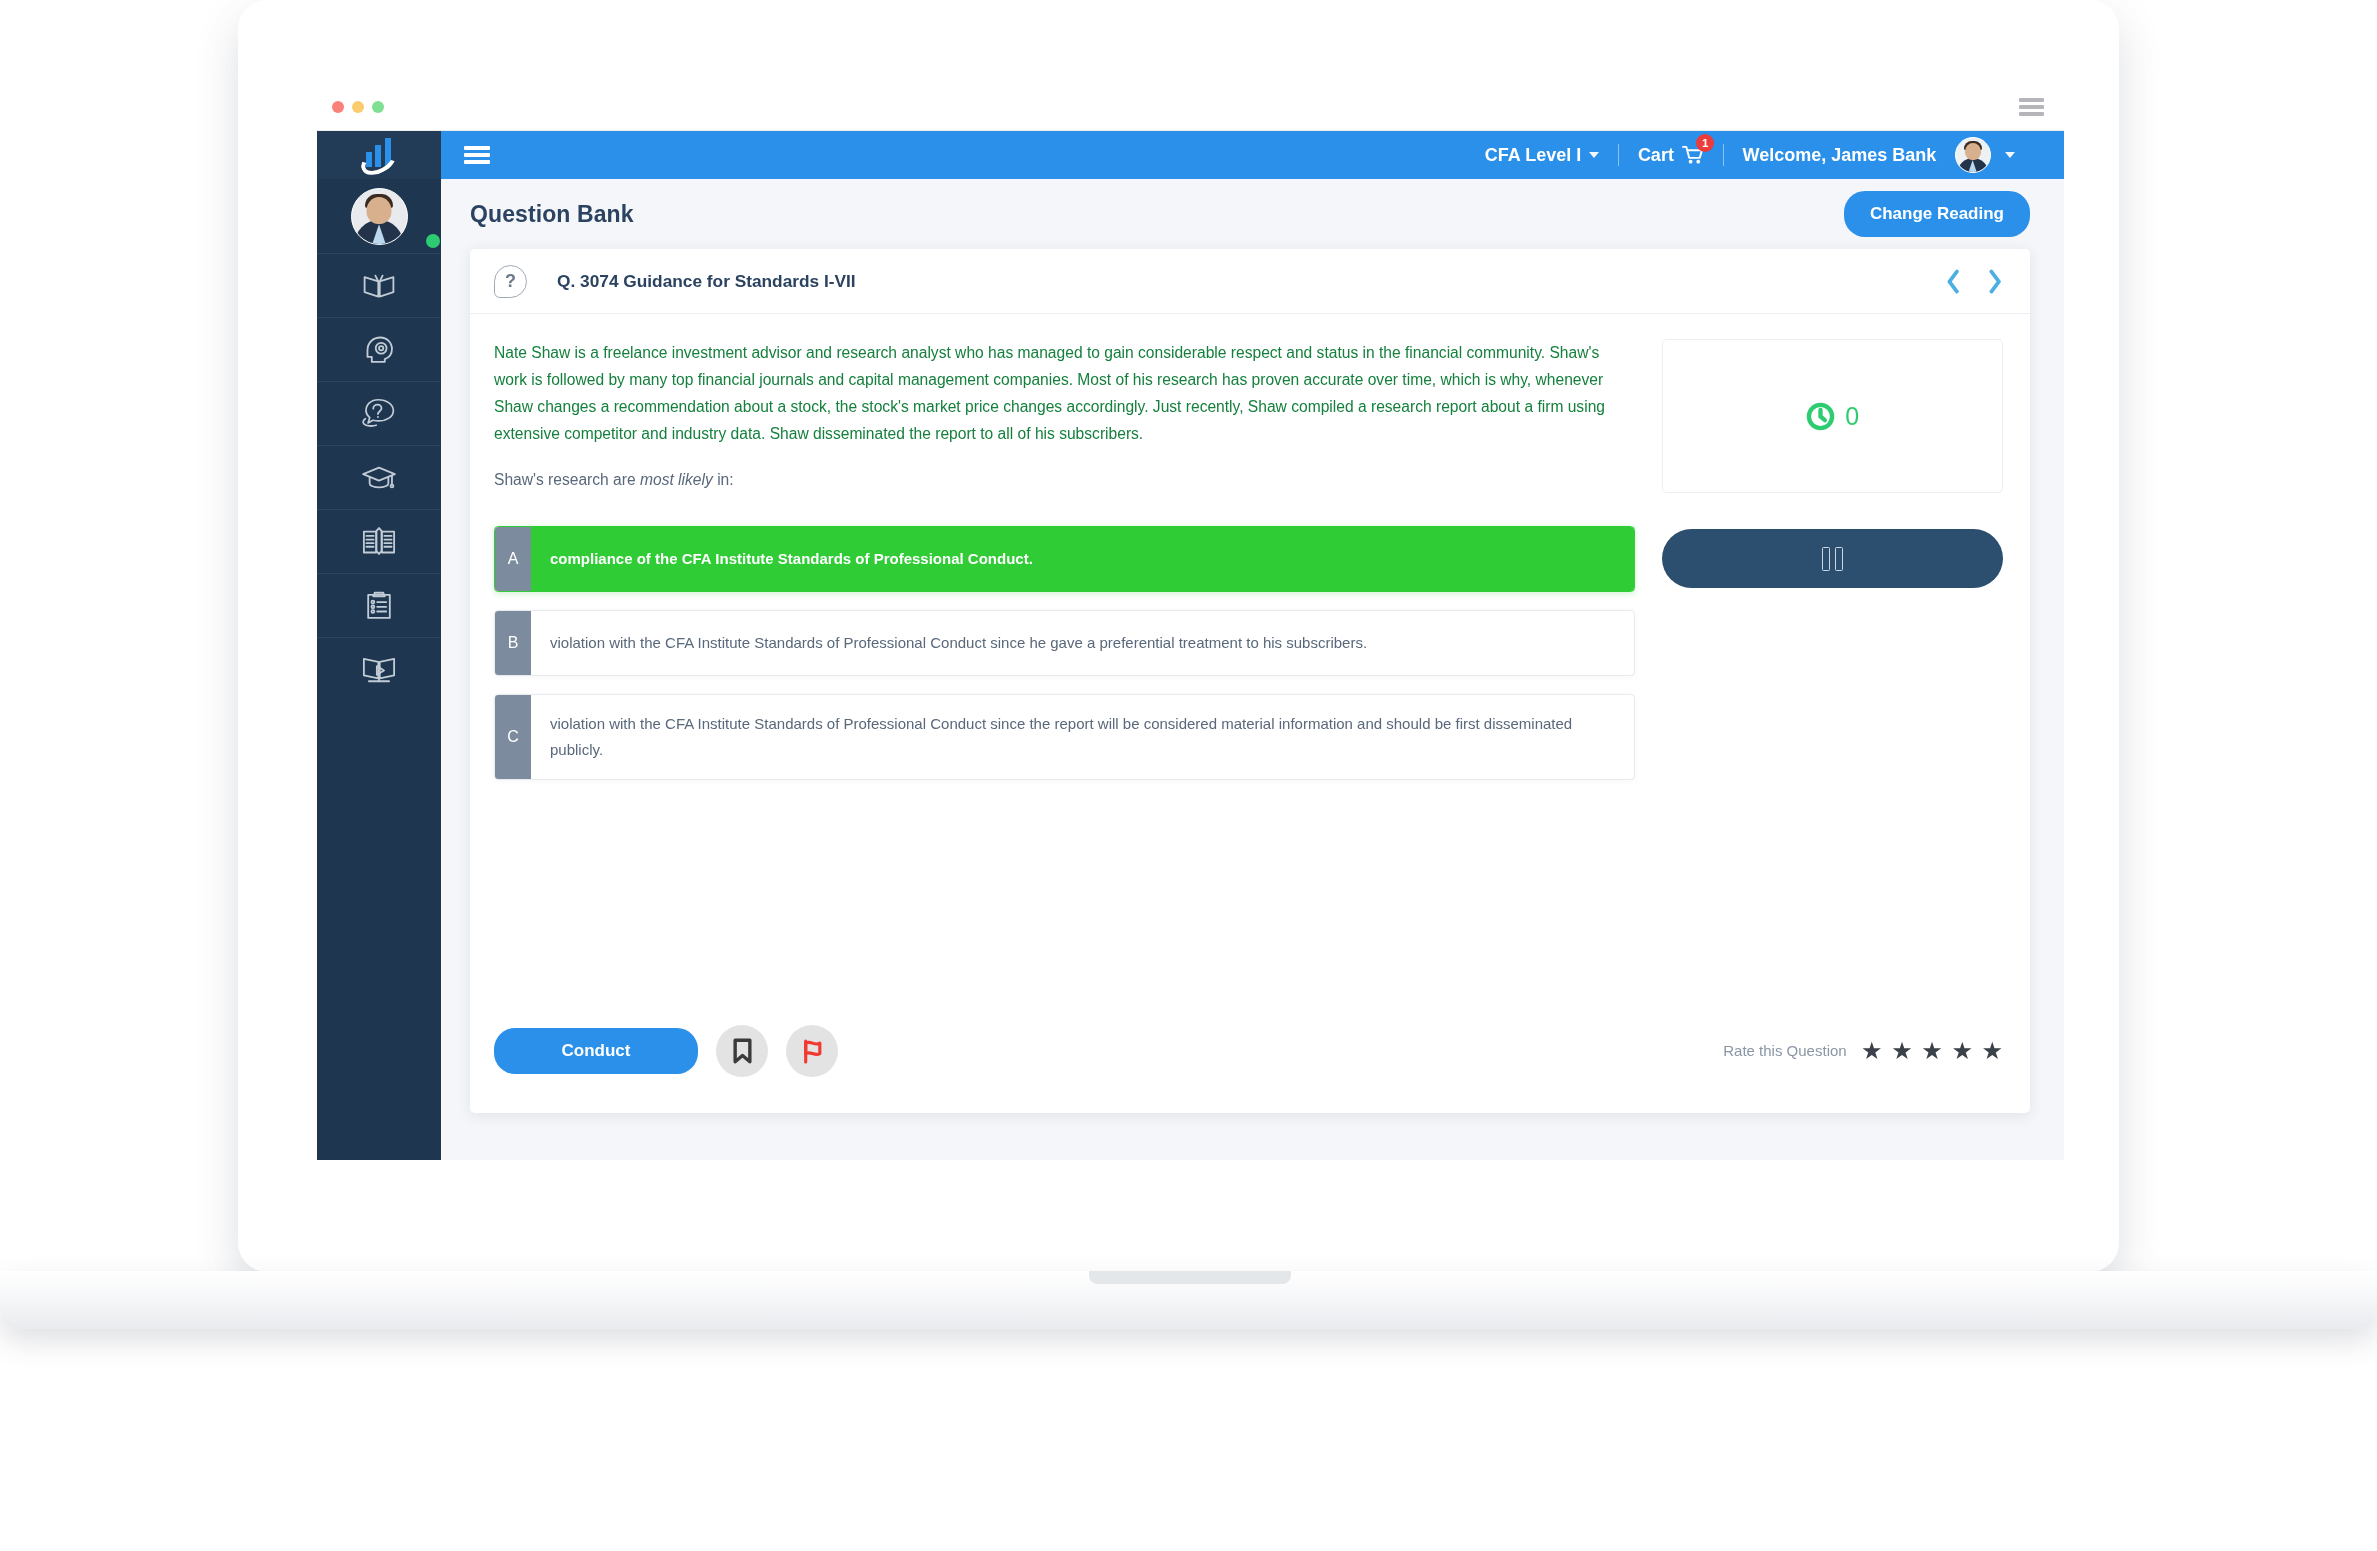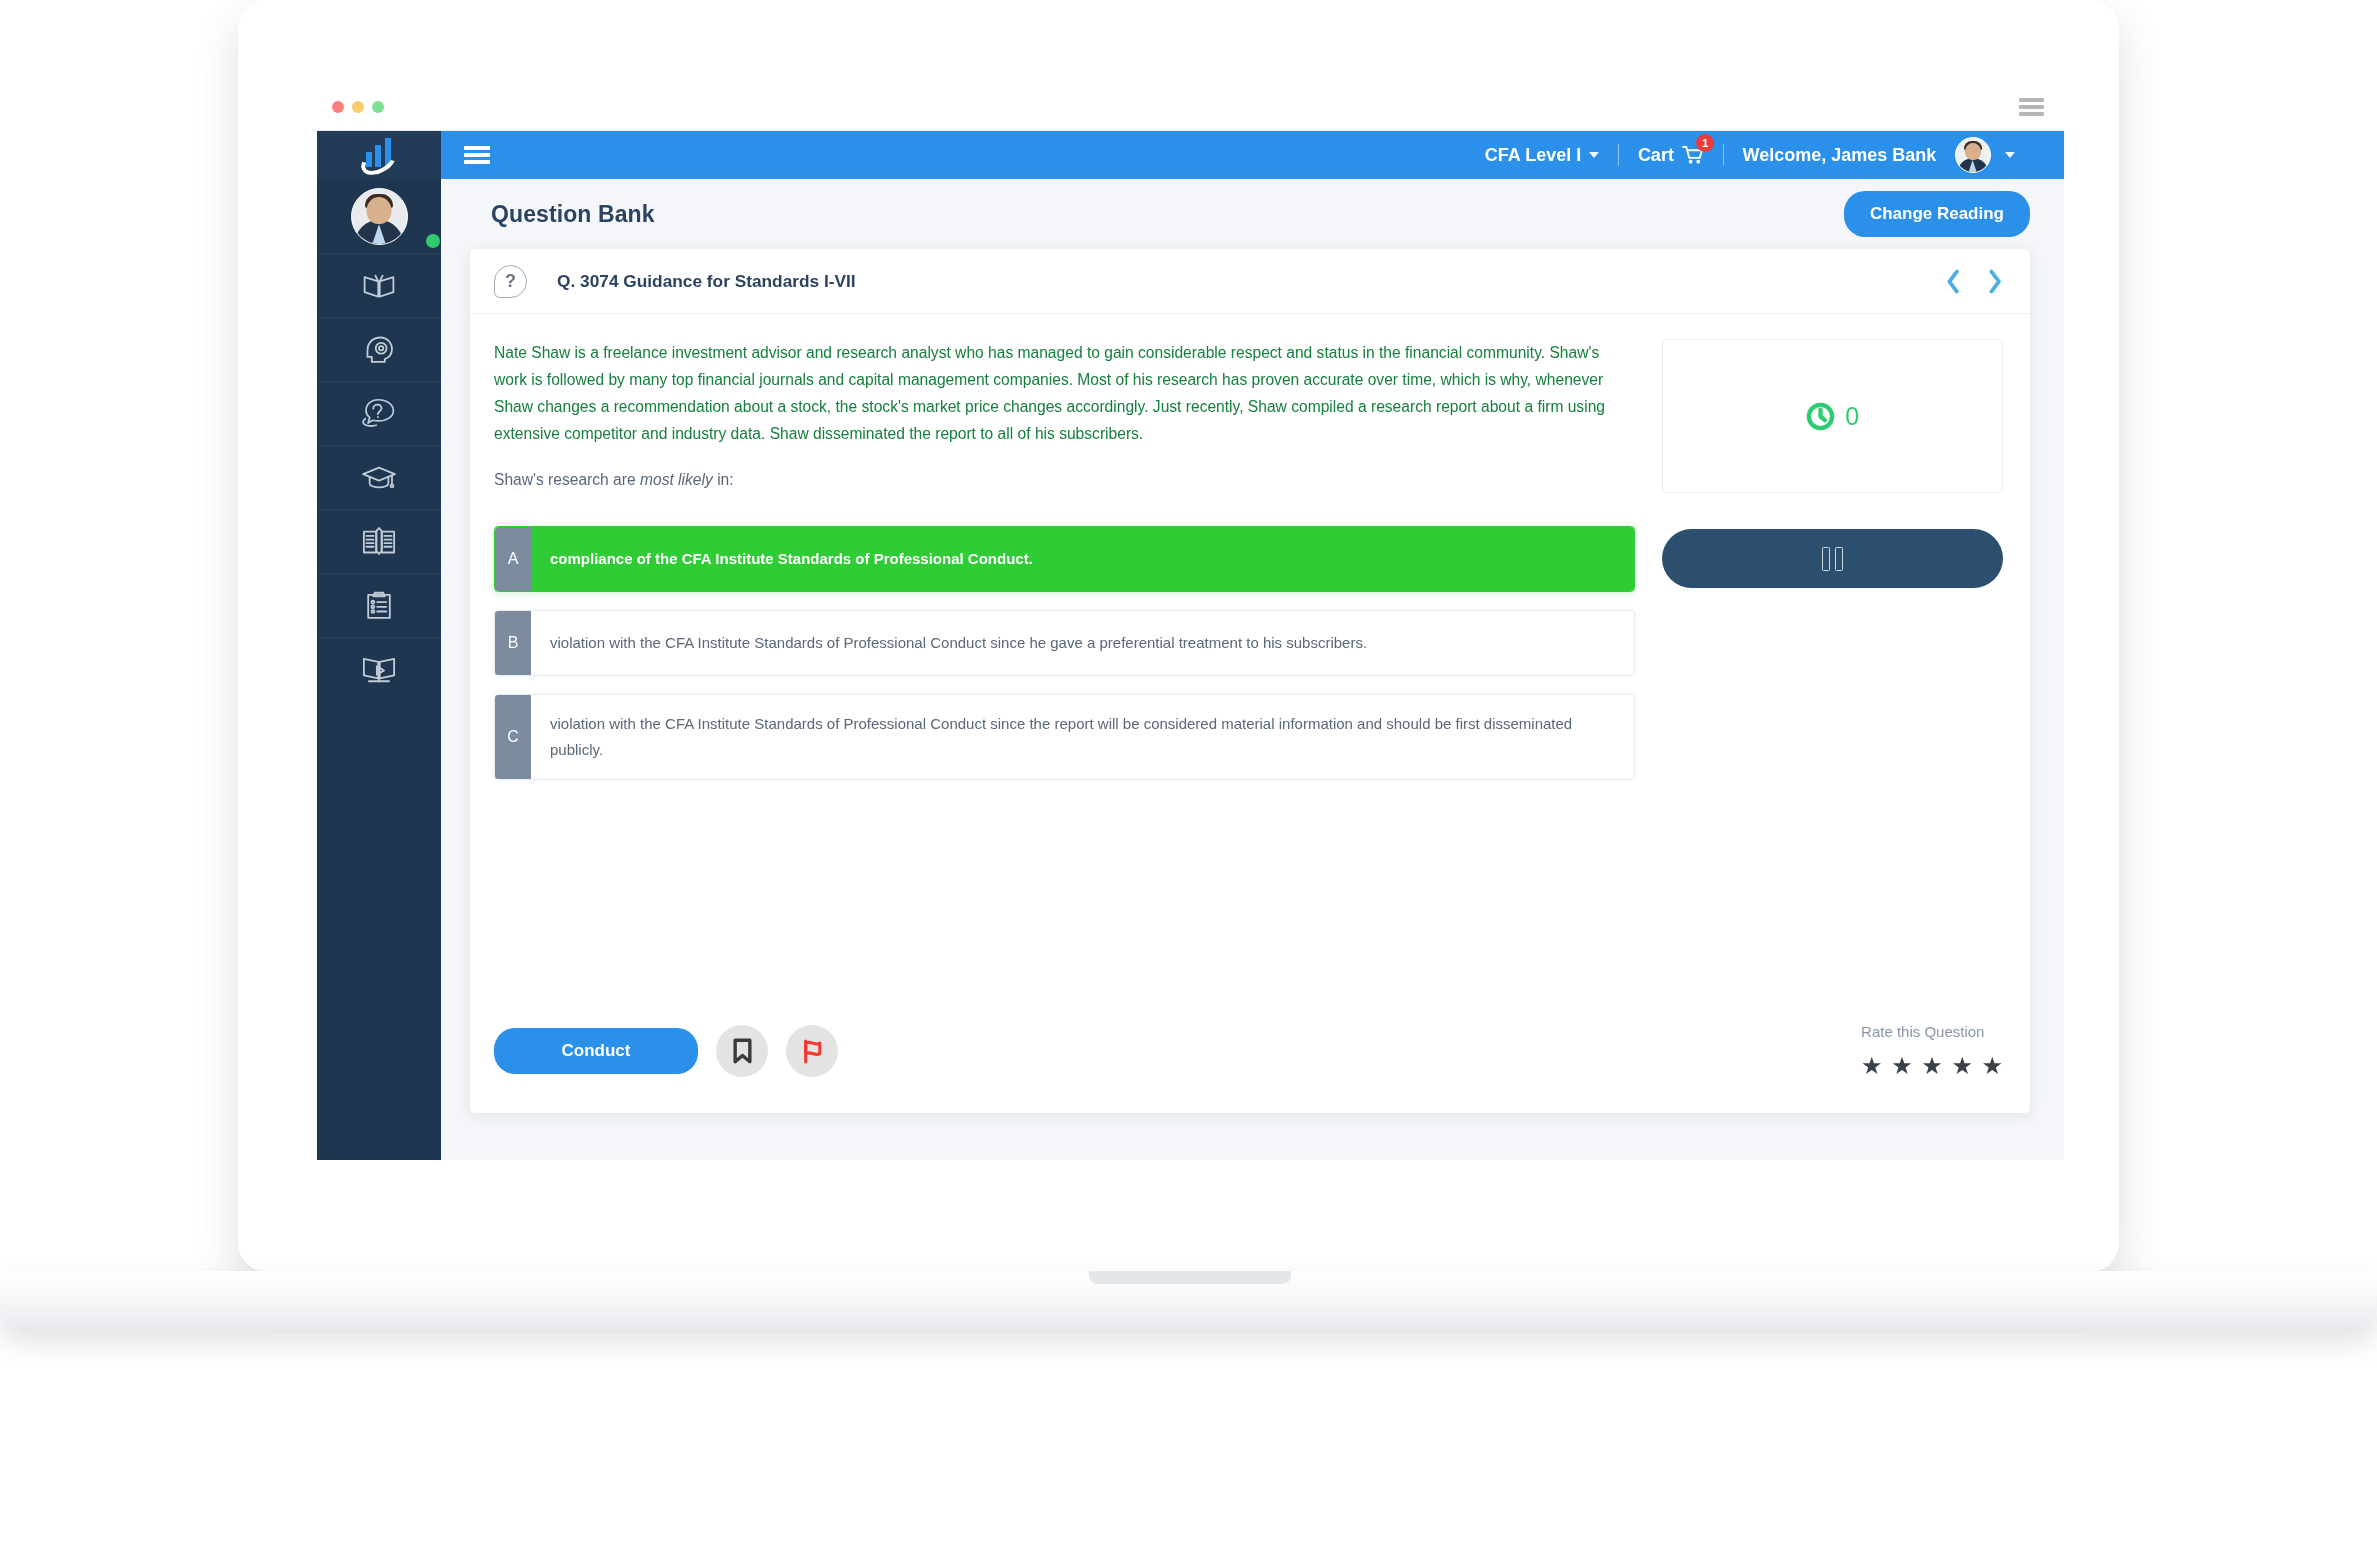--- a/index.html
+++ b/index.html
@@ -172,21 +172,20 @@
   .avatar-top .av-hair{ top:3.4px; width:18px; height:9px; }
   .avatar-top .av-body{ bottom:-2.9px; width:31px; height:17.3px; }
   .avatar-top .av-shirt{ bottom:-2.9px; width:10px; height:15px; }
 
   
   .page-head{
     height:70px;
     display:flex; align-items:center;
     padding:0 34px 0 29px;
     flex:none;
-    margin-left:21px;
   }
   .page-title{ font-size:23px; font-weight:bold; color:#2b4360; letter-spacing:0.1px; }
   .btn-change{
     margin-left:auto;
     background:#2b90ea; color:#ffffff;
     font-size:17px; font-weight:bold;
     border:none; border-radius:21px;
     padding:13px 26px;
     cursor:pointer;
   }
@@ -279,21 +278,21 @@
   }
   .icon-btn{
     width:52px; height:52px; border-radius:50%;
     background:#e3e3e3;
     display:flex; align-items:center; justify-content:center;
     margin-left:18px; cursor:pointer; flex:none;
   }
   .icon-btn svg{ width:23px; height:26px; }
   .icon-btn.bookmark svg path{ stroke:#3b3b3b; stroke-width:6; fill:none; stroke-linejoin:round; }
   .icon-btn.flag svg path{ stroke:#f03a2f; stroke-width:6; fill:none; stroke-linecap:round; stroke-linejoin:round; }
-  .rate-wrap{ margin-left:auto; display:flex; align-items:flex-start; gap:14.4px;flex-direction:column; }
+  .rate-wrap{ margin-left:auto; display:flex; align-items:center; gap:14.4px; }
   .rate-label{ font-size:15px; color:#8996a6; }
   .stars{ display:flex; gap:8.6px; }
   .star{ font-size:24px; color:#3a4149; line-height:1; cursor:pointer; }
 
   
   .timer-box{
     height:154px;
     border:0.5px solid #eceff2;
     border-radius:4.8px;
     background:#ffffff;

